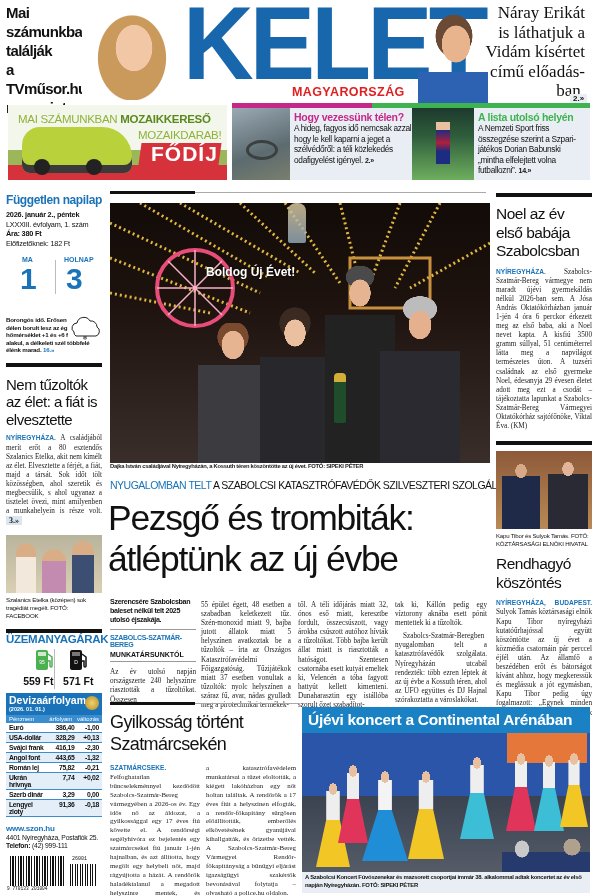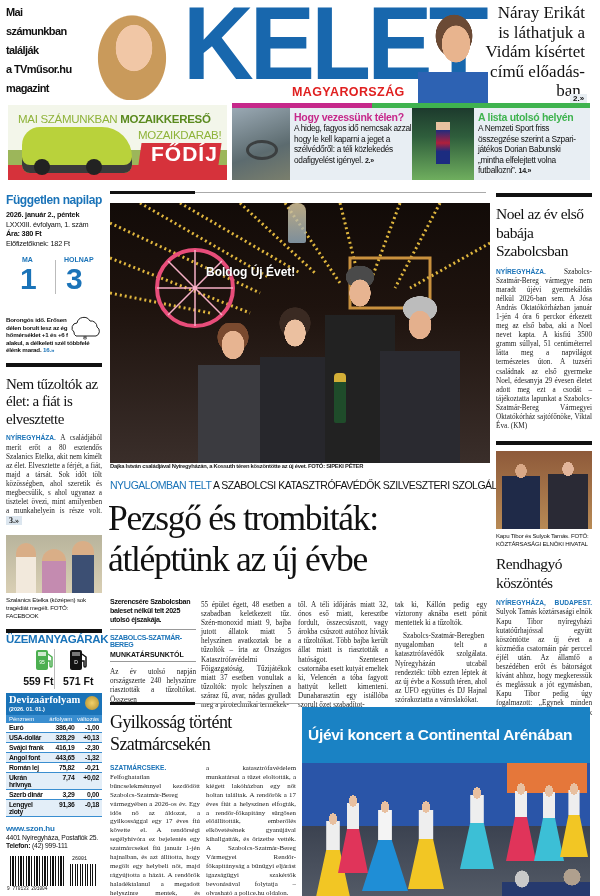--- a/index.html
+++ b/index.html
@@ -1,24 +1,24 @@
 <!DOCTYPE html>
 <html><head>
 <meta charset="utf-8">
 <style>
 *{box-sizing:border-box;margin:0;padding:0}
 body{width:600px;height:896px;overflow:hidden;background:#fff;font-family:"Liberation Sans",sans-serif;color:#111;position:relative}
 .abs{position:absolute}
-.serif{font-family:Liberation Serif, serif}
+.serif{font-family:Liberation Sans, sans-serif}
 .body-txt{font-family:"Liberation Serif",serif;font-size:7.2px;line-height:9.1px;text-align:justify;color:#222}
 .kicker{color:#1a73b8;font-weight:bold;font-family:"Liberation Sans",sans-serif;font-size:6.6px}
 .pageref{font-weight:bold;font-size:8px;background:#dce6ef;padding:0 3px;display:inline-block}
 .photo{overflow:hidden}
 
-#masthead-left{left:6px;top:3px;width:90px;font-weight:bold;font-size:11px;line-height:19px;color:#111;letter-spacing:-0.6px}
+#masthead-left{left:6px;top:3px;width:90px;font-weight:bold;font-size:15px;line-height:19px;color:#111;letter-spacing:-0.6px}
 #logo{left:183px;top:-6px;font-weight:900;font-size:103px;color:#1867ad;letter-spacing:-4px;font-family:"Liberation Sans",sans-serif;transform:scaleX(0.95);transform-origin:left top;line-height:100px}
 #logo-sub{left:292px;top:85px;font-weight:bold;font-size:12.5px;color:#e02020;letter-spacing:0.4px}
 #right-teaser{left:475px;top:3px;width:110px;text-align:right;font-family:"Liberation Serif",serif;font-size:17px;line-height:19.6px}
 
 #promo-strip-magenta{left:232px;top:103px;width:140px;height:5px;background:#c6288a}
 #promo-strip-green{left:372px;top:103px;width:218px;height:5px;background:#3fb34f}
 #promo-ad{left:8px;top:105px;width:219px;height:75px;background:linear-gradient(#f3f6ea,#f3f6ea 60%,#9cb65a 60%,#9cb65a 80%,#d6323b 80%)}
 #promo-1-box{left:290px;top:108px;width:140px;height:72px;background:#e8eef3;padding:3px 4px}
 #promo-2-box{left:474px;top:108px;width:116px;height:72px;background:#e8eef3;padding:3px 4px}
 .promo-title{font-weight:bold;font-size:10.5px;line-height:12px;letter-spacing:-0.3px}
@@ -285,21 +285,21 @@
 <div class="abs" style="left:110px;top:703px;width:188px;border-top:1px solid #aaa"></div>
 <div class="abs" style="left:110px;top:702px;width:85px;border-top:3px solid #111"></div>
 <div class="abs serif" style="left:110px;top:711px;width:190px;font-size:18px;line-height:22px;letter-spacing:-0.6px">Gyilkosság történt Szatmárcsekén</div>
 <div class="abs body-txt" style="left:110px;top:764px;width:90px;font-size:6.9px;line-height:8.9px">
   <span class="kicker">SZATMÁRCSEKE.</span>
   <span>Felfoghatatlan bűncselekménnyel kezdődött Szabolcs-Szatmár-Bereg vármegyében a 2026-os év. Egy idős nő az áldozat, a gyilkossággal egy 17 éves fiú követte el. A rendőrségi segélyhívóra ez bejelentés egy szatmárcsekei fiú január 1-jén hajnalban, és azt állította, hogy megölt egy helybeli nőt, majd rágyújtotta a házát. A rendőrök haladéktalanul a megadott helyszínre mentek, és megkezdték a helyszíni intézkedéseket. Miután</span>
 </div>
 <div class="abs body-txt" style="left:206px;top:764px;width:90px;font-size:6.9px;line-height:8.9px">a katasztrófavédelem munkatársai a tüzet eloltották, a kiégett lakóházban egy nőt holtan találtak. A rendőrök a 17 éves fiút a helyszínen elfogták, a rendőr-főkapitány sürgősen előállították, emberölés elkövetésének gyanújával kihallgatták, és őrizetbe vették. A Szabolcs-Szatmár-Bereg Vármegyei Rendőr-főkapitányság a bűnügyi eljárást igazságügyi szakértők bevonásával folytatja – olvasható a police.hu oldalon.</div>
 
 <div class="abs" style="left:302px;top:707px;width:288px;height:186px;background:#e8eef3">
-  <div style="background:#1a82c4;color:#fff;font-weight:bold;font-size:15.5px;line-height:24px;padding:16px 6px;letter-spacing:-0.3px;white-space:nowrap">Újévi koncert a Continental Arénában</div>
+  <div style="background:#1a82c4;color:#fff;font-weight:bold;font-size:15.5px;line-height:24px;padding:1px 6px;letter-spacing:-0.3px;white-space:nowrap">Újévi koncert a Continental Arénában</div>
   <div class="photo" style="position:relative;width:288px;height:139px;background:linear-gradient(#2a55a8 0,#2a55a8 45%,#3b4250 45%,#555c68 100%)">
     <div class="abs" style="left:205px;top:0;width:80px;height:30px;background:#e5773a"></div>
     <div class="abs" style="left:14px;top:48px;width:34px;height:86px;background:radial-gradient(ellipse 6px 8px at 17px 8px,#e8c0a0 70%,transparent 72%),linear-gradient(transparent 12%,#eee 12%,#eee 45%,#f2c624 45%);clip-path:polygon(30% 0,70% 0,70% 45%,100% 100%,0 100%,30% 45%)"></div>
     <div class="abs" style="left:36px;top:30px;width:30px;height:80px;background:radial-gradient(ellipse 6px 8px at 15px 8px,#e8c0a0 70%,transparent 72%),linear-gradient(transparent 12%,#eee 12%,#eee 45%,#e0345a 45%);clip-path:polygon(30% 0,70% 0,70% 45%,100% 100%,0 100%,30% 45%)"></div>
     <div class="abs" style="left:60px;top:36px;width:46px;height:92px;background:radial-gradient(ellipse 6px 8px at 23px 8px,#e8c0a0 70%,transparent 72%),linear-gradient(transparent 12%,#f4f4f4 12%,#f4f4f4 45%,#1f8ed6 45%);clip-path:polygon(35% 0,65% 0,65% 45%,100% 100%,0 100%,35% 45%)"></div>
     <div class="abs" style="left:106px;top:36px;width:36px;height:90px;background:radial-gradient(ellipse 6px 8px at 18px 8px,#e8c0a0 70%,transparent 72%),linear-gradient(transparent 12%,#eee 12%,#eee 45%,#f2c624 45%);clip-path:polygon(30% 0,70% 0,70% 45%,100% 100%,0 100%,30% 45%)"></div>
     <div class="abs" style="left:158px;top:22px;width:34px;height:84px;background:radial-gradient(ellipse 6px 8px at 17px 8px,#e8c0a0 70%,transparent 72%),linear-gradient(transparent 12%,#eee 12%,#eee 45%,#3cbfd6 45%);clip-path:polygon(30% 0,70% 0,70% 45%,100% 100%,0 100%,30% 45%)"></div>
     <div class="abs" style="left:204px;top:18px;width:30px;height:80px;background:radial-gradient(ellipse 6px 8px at 15px 8px,#e8c0a0 70%,transparent 72%),linear-gradient(transparent 12%,#eee 12%,#eee 45%,#e0345a 45%);clip-path:polygon(30% 0,70% 0,70% 45%,100% 100%,0 100%,30% 45%)"></div>
     <div class="abs" style="left:232px;top:20px;width:30px;height:78px;background:radial-gradient(ellipse 6px 8px at 15px 8px,#e8c0a0 70%,transparent 72%),linear-gradient(transparent 12%,#eee 12%,#eee 45%,#3cbfd6 45%);clip-path:polygon(30% 0,70% 0,70% 45%,100% 100%,0 100%,30% 45%)"></div>
     <div class="abs" style="left:258px;top:18px;width:28px;height:76px;background:radial-gradient(ellipse 6px 8px at 14px 8px,#e8c0a0 70%,transparent 72%),linear-gradient(transparent 12%,#eee 12%,#eee 45%,#f2c624 45%);clip-path:polygon(30% 0,70% 0,70% 45%,100% 100%,0 100%,30% 45%)"></div>

